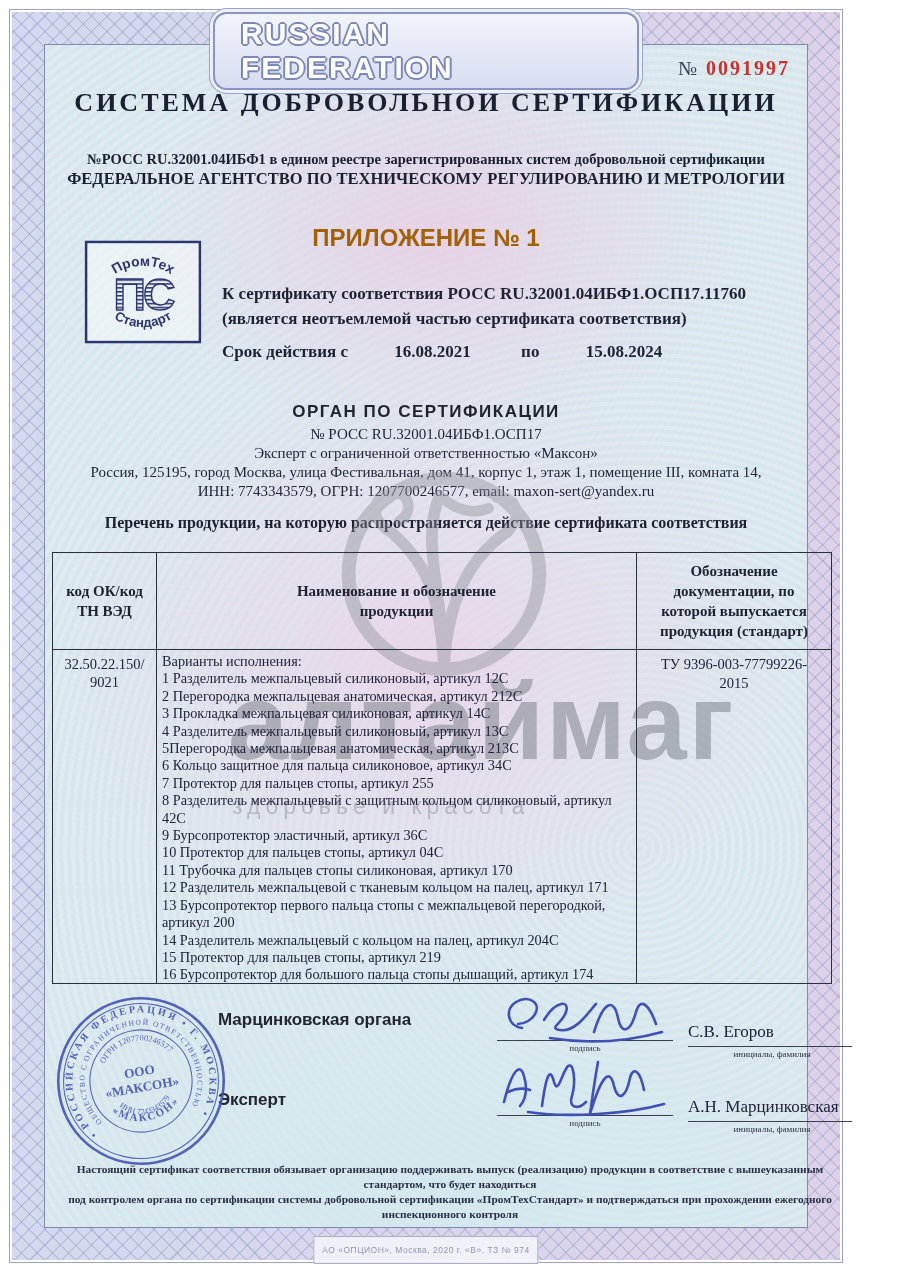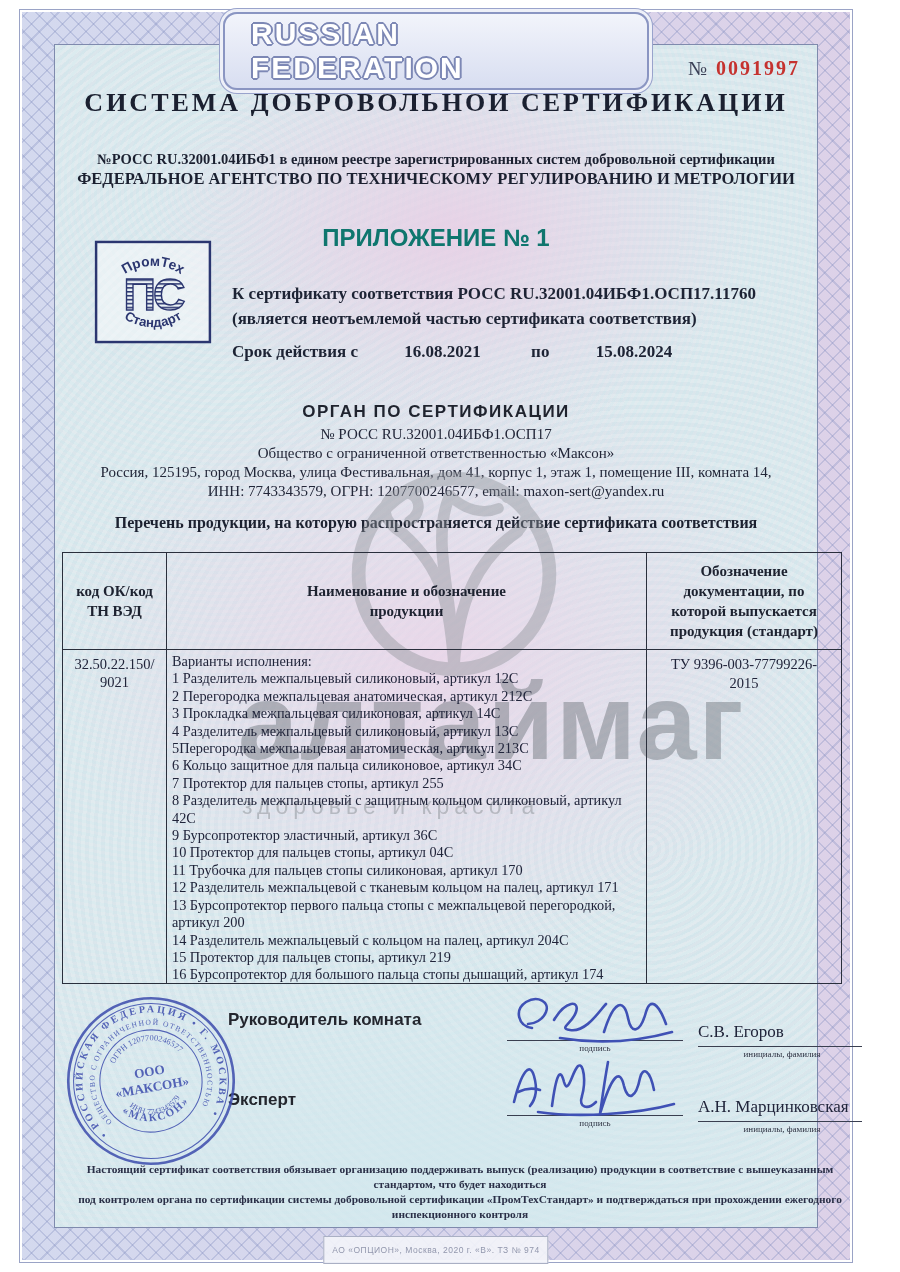--- a/index.html
+++ b/index.html
@@ -1,17 +1,17 @@
 <!DOCTYPE html>
 <html><head>
 <meta charset="utf-8">
 <style>
   html,body{margin:0;padding:0;background:#ffffff;}
   .page{position:relative;width:852px;height:1272px;background:#ffffff;overflow:hidden;
-        font-family:"Liberation Serif",serif;color:#20243a;margin-left:10px;}
+        font-family:"Liberation Serif",serif;color:#20243a;}
   
   .outer-line{position:absolute;inset:9px;border:1px solid #9aa3c6;}
   .band{position:absolute;inset:12px;background-color:#edeff8;
         background-image:
           repeating-linear-gradient(45deg, rgba(128,140,190,.30) 0 1.5px, transparent 1.5px 11px),
           repeating-linear-gradient(-45deg, rgba(128,140,190,.30) 0 1.5px, transparent 1.5px 11px),
           linear-gradient(90deg, rgba(173,184,224,.40), rgba(205,180,216,.50));}
   .inner{position:absolute;inset:44px;border:1px solid #7f8aad;
          background-color:#e2f0f2;
          background-image:
@@ -27,21 +27,21 @@
   .badge span{font-family:"Liberation Sans",sans-serif;font-weight:bold;font-size:30px;letter-spacing:2px;
          color:#ffffff;text-shadow:-2px 0 0 #7d88b5,2px 0 0 #7d88b5,0 -2px 0 #7d88b5,0 2px 0 #7d88b5,
          -1px -1px 0 #7d88b5,1px 1px 0 #7d88b5,1px -1px 0 #7d88b5,-1px 1px 0 #7d88b5;}
   .cert-no{position:absolute;top:57px;right:62px;z-index:6;font-size:20px;letter-spacing:2px;}
   .cert-no .pre{color:#3a3f55;} .cert-no .val{color:#c5322f;font-weight:bold;}
   .title1{position:absolute;top:88px;left:0;right:0;text-align:center;font-weight:bold;font-size:26px;letter-spacing:3px;color:#1b2030;}
   .title2{position:absolute;top:119px;left:0;right:0;text-align:center;font-weight:bold;font-size:26px;letter-spacing:3px;color:#1b2030;}
   .reg-line{position:absolute;top:151px;left:0;right:0;text-align:center;font-weight:bold;font-size:14.5px;color:#1b2030;}
   .agency{position:absolute;top:169px;left:0;right:0;text-align:center;font-weight:bold;font-size:16.5px;color:#1b2030;}
   .appendix{position:absolute;top:224px;left:0;right:0;text-align:center;
-            font-family:"Liberation Sans",sans-serif;font-weight:bold;font-size:24px;color:#0f766e;}
+            font-family:"Liberation Sans",sans-serif;font-weight:bold;font-size:24px;color:#a16207;}
   
   .logo{position:absolute;left:84px;top:240px;width:118px;height:104px;z-index:6;}
   
   .toCert{position:absolute;left:222px;top:284px;font-weight:bold;font-size:17px;color:#1d2334;}
   .integral{position:absolute;left:222px;top:309px;font-weight:bold;font-size:17px;color:#1d2334;}
   .validity{position:absolute;left:222px;top:342px;font-weight:bold;font-size:17px;color:#1d2334;}
   .validity .gap1{margin-left:42px;} .validity .gap2{margin-left:46px;} .validity .gap3{margin-left:42px;}
   
   .org-head{position:absolute;top:402px;left:0;right:0;text-align:center;
             font-family:"Liberation Sans",sans-serif;font-weight:bold;font-size:17px;letter-spacing:1.5px;color:#1f232e;}
@@ -134,21 +134,21 @@
   <div class="integral">(является неотъемлемой частью сертификата соответствия)</div>
   <div class="validity">
     <span>Срок действия с</span>
     <span class="gap1">16.08.2021</span>
     <span class="gap2">по</span>
     <span class="gap3">15.08.2024</span>
   </div>
 
   <div class="org-head">ОРГАН ПО СЕРТИФИКАЦИИ</div>
   <div class="org-line org-no">№ РОСС RU.32001.04ИБФ1.ОСП17</div>
-  <div class="org-line org-company">Общество с ограниченной ответственностью «Максон»</div>
+  <div class="org-line org-company">Эксперт с ограниченной ответственностью «Максон»</div>
   <div class="org-line org-addr">Россия, 125195, город Москва, улица Фестивальная, дом 41, корпус 1, этаж 1, помещение III, комната 14,</div>
   <div class="org-line org-req">ИНН: 7743343579, ОГРН: 1207700246577, email: maxon-sert@yandex.ru</div>
 
   <div class="products-cap">Перечень продукции, на которую распространяется действие сертификата соответствия</div>
 
   <svg class="wm-emblem" viewBox="0 0 200 200">
     <g fill="none" stroke="#8d9298" stroke-linecap="round">
       <circle cx="100" cy="100" r="90" stroke-width="13"></circle>
       <path d="M 100,186 C 96,130 90,96 52,62" stroke-width="11"></path>
       <path d="M 100,186 C 104,126 122,86 160,60" stroke-width="11"></path>
@@ -194,21 +194,21 @@
 артикул 200</div>
           <div>14 Разделитель межпальцевый с кольцом на палец, артикул 204С</div>
           <div>15 Протектор для пальцев стопы, артикул 219</div>
           <div>16 Бурсопротектор для большого пальца стопы дышащий, артикул 174</div>
         </div>
       <div class="c3 doc-cell">ТУ 9396-003-77799226-
 2015</div>
     </div>
   </div>
 
-  <div class="role role-head">Руководитель комната</div>
+  <div class="role role-head">Марцинковская органа</div>
   <div class="role role-expert">Эксперт</div>
 
   <svg class="sig-svg sig1" viewBox="0 0 172 52">
     <g fill="none" stroke="#3f51b5" stroke-width="2.6" stroke-linecap="round">
       <path d="M 24,36 C 10,34 6,18 18,10 C 30,3 42,10 38,20 C 35,28 26,32 20,32"></path>
       <path d="M 46,28 C 58,8 72,8 68,20 C 64,32 50,36 62,38 C 78,41 92,18 98,12"></path>
       <path d="M 96,40 C 106,8 116,6 120,26 C 123,42 132,42 138,20 C 142,6 150,10 158,32"></path>
       <path d="M 52,46 C 88,52 128,50 164,40"></path>
     </g>
   </svg>

